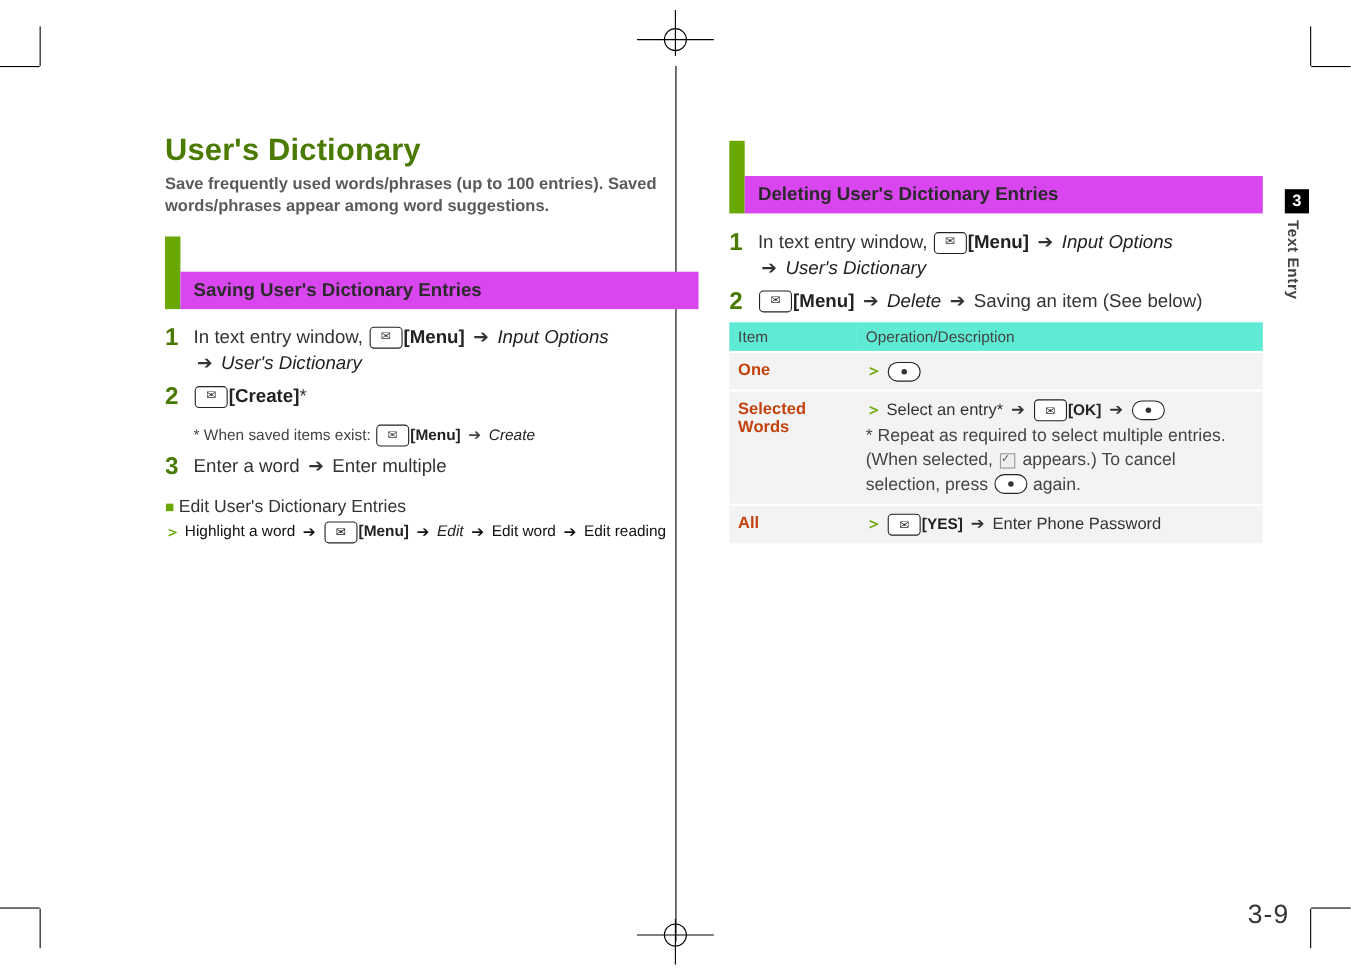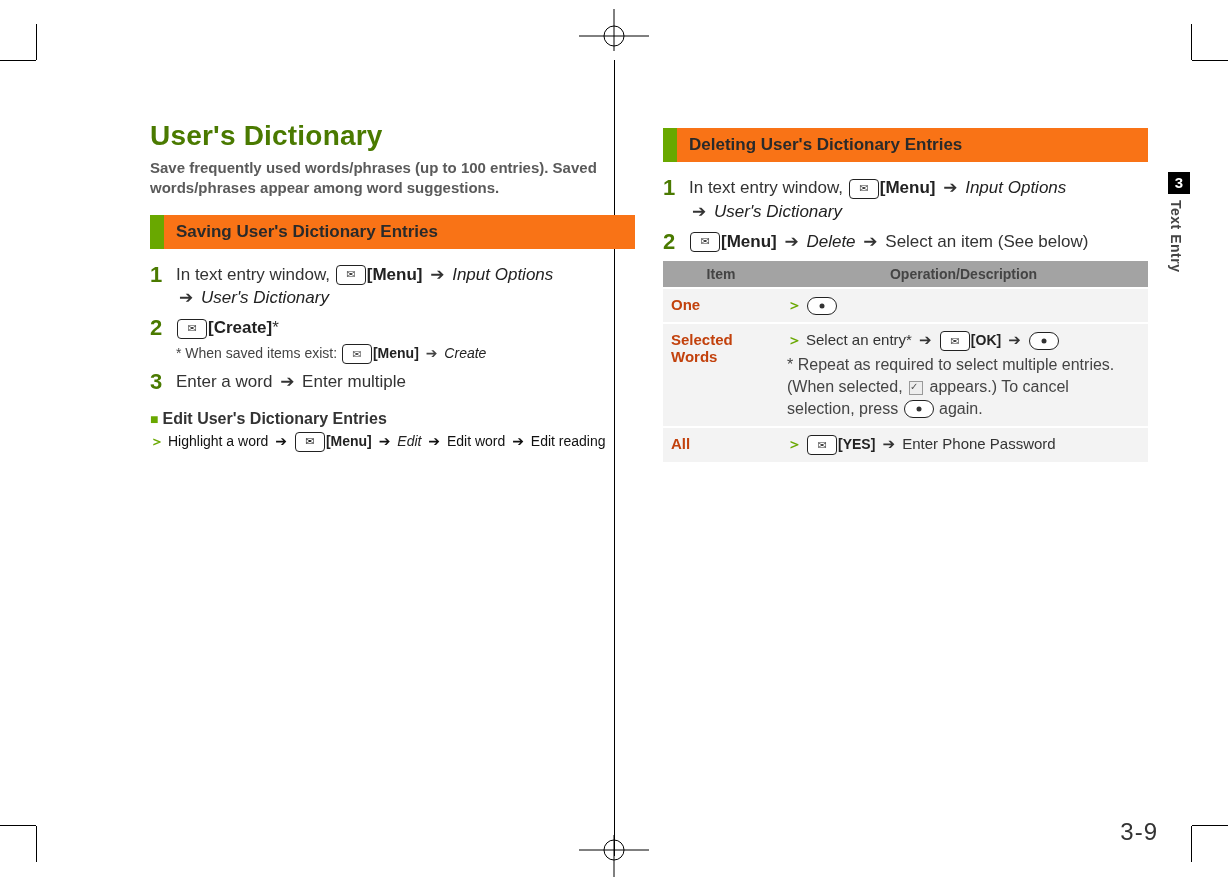--- a/index.html
+++ b/index.html
@@ -25,53 +25,53 @@
   .gutter{position:absolute;left:614px;top:60px;bottom:30px;width:1px;background:#000;}
   
   .content{position:absolute;top:120px;left:150px;right:80px;bottom:40px;display:flex;gap:28px;}
   .col{flex:1;min-width:0;}
   
   h1{font-size:28px;color:#4a7a00;margin:0 0 6px 0;font-weight:700;letter-spacing:.2px;}
   .lead{font-size:15px;font-weight:700;color:#5a5a5a;line-height:1.35;margin:0 0 16px 0;}
   
   .sec{display:flex;align-items:stretch;margin:8px 0 14px 0;}
   .sec .bar{width:14px;background:#69a800;}
-  .sec .ttl{flex:1;background:#f97316;color:#2a2a2a;font-weight:700;font-size:17px;padding:7px 12px;}
+  .sec .ttl{flex:1;background:#d946ef;color:#2a2a2a;font-weight:700;font-size:17px;padding:7px 12px;margin-top:32px;}
   
   .step{display:flex;align-items:flex-start;margin:6px 0;}
   .step .n{color:#4a7a00;font-weight:700;font-size:22px;width:26px;flex:0 0 26px;line-height:1;margin-top:1px;}
   .step .body{font-size:17px;line-height:1.4;color:#333;flex:1;}
   .bold{font-weight:700;color:#222;}
   .boldit{font-weight:400;font-style:italic;color:#222;}
   .small{font-size:14px;}
-  .note{font-size:14px;color:#444;margin:4px 0 0 28px;line-height:1.35;}
+  .note{font-size:14px;color:#444;margin:14px 0 0 28px;line-height:1.35;}
   .arrow{font-family:Arial;display:inline-block;padding:0 3px;}
   .gt{color:#69a800;font-weight:700;padding-right:4px;}
   .sq{color:#69a800;font-size:14px;padding-right:4px;}
   
   .key{display:inline-flex;align-items:center;justify-content:center;border:1px solid #222;border-radius:4px;min-width:22px;height:18px;padding:0 3px;font-size:11px;vertical-align:middle;margin:0 1px;background:#fff;}
   .key.center{border-radius:9px;width:22px;height:16px;position:relative;}
   .key.center::after{content:"";width:5px;height:5px;border-radius:50%;background:#333;position:absolute;left:50%;top:50%;transform:translate(-50%,-50%);}
   .chk{display:inline-block;width:12px;height:12px;border:1px solid #999;background:#eee;vertical-align:middle;margin:0 2px;position:relative;}
   .chk::after{content:"✓";font-size:10px;color:#555;position:absolute;left:0;top:-2px;}
   
   .sub{margin:16px 0 4px 0;}
-  .sub .t{font-weight:700;color:#333;font-size:16px;}
+  .sub .t{font-weight:400;color:#333;font-size:16px;}
   
   table.del{width:100%;border-collapse:collapse;font-size:15px;margin-top:8px;}
-  table.del th{background:#a3a3a3;font-weight:700;color:#444;text-align:center;padding:5px 8px;font-size:14px;}
+  table.del th{background:#5eead4;font-weight:400;color:#444;text-align:left;padding:5px 8px;font-size:14px;}
   table.del td{background:#f3f3f3;padding:7px 8px;vertical-align:top;color:#333;border-top:2px solid #fff;}
   table.del td.l{font-weight:700;color:#c2410c;width:100px;}
   table.del td .fn{font-size:16px;color:#444;line-height:1.35;margin-top:3px;display:block;}
   
   .tab{position:absolute;right:38px;top:172px;width:22px;height:122px;}
   .tab .num{background:#000;color:#fff;font-weight:700;text-align:center;font-size:15px;height:22px;line-height:22px;}
   .tab .txt{writing-mode:vertical-rl;font-weight:700;font-size:14px;color:#444;text-align:center;padding-top:6px;letter-spacing:.5px;}
   
-  .pgnum{position:absolute;right:70px;bottom:40px;font-size:24px;color:#333;letter-spacing:1px;}
+  .pgnum{position:absolute;right:56px;bottom:40px;font-size:24px;color:#333;letter-spacing:1px;}
 </style>
 </head>
 <body>
 <div class="page">
 
   <div class="crop h tl-h"></div>
   <div class="crop v tl-v"></div>
   <div class="crop h bl-h"></div>
   <div class="crop v bl-v"></div>
   <div class="crop h tr-h"></div>
@@ -180,21 +180,21 @@
         </div>
       </div>
 
       <div class="step">
         <div class="n">2</div>
         <div class="body">
           <span class="key">✉</span><span class="bold">[Menu]</span>
           <span class="arrow">➔</span>
           <span class="boldit">Delete</span>
           <span class="arrow">➔</span>
-          <span>Select an item (See below)</span>
+          <span>Saving an item (See below)</span>
         </div>
       </div>
 
       <table class="del">
         <thead>
           <tr>
             <th>Item</th>
             <th>Operation/Description</th>
           </tr>
         </thead>

